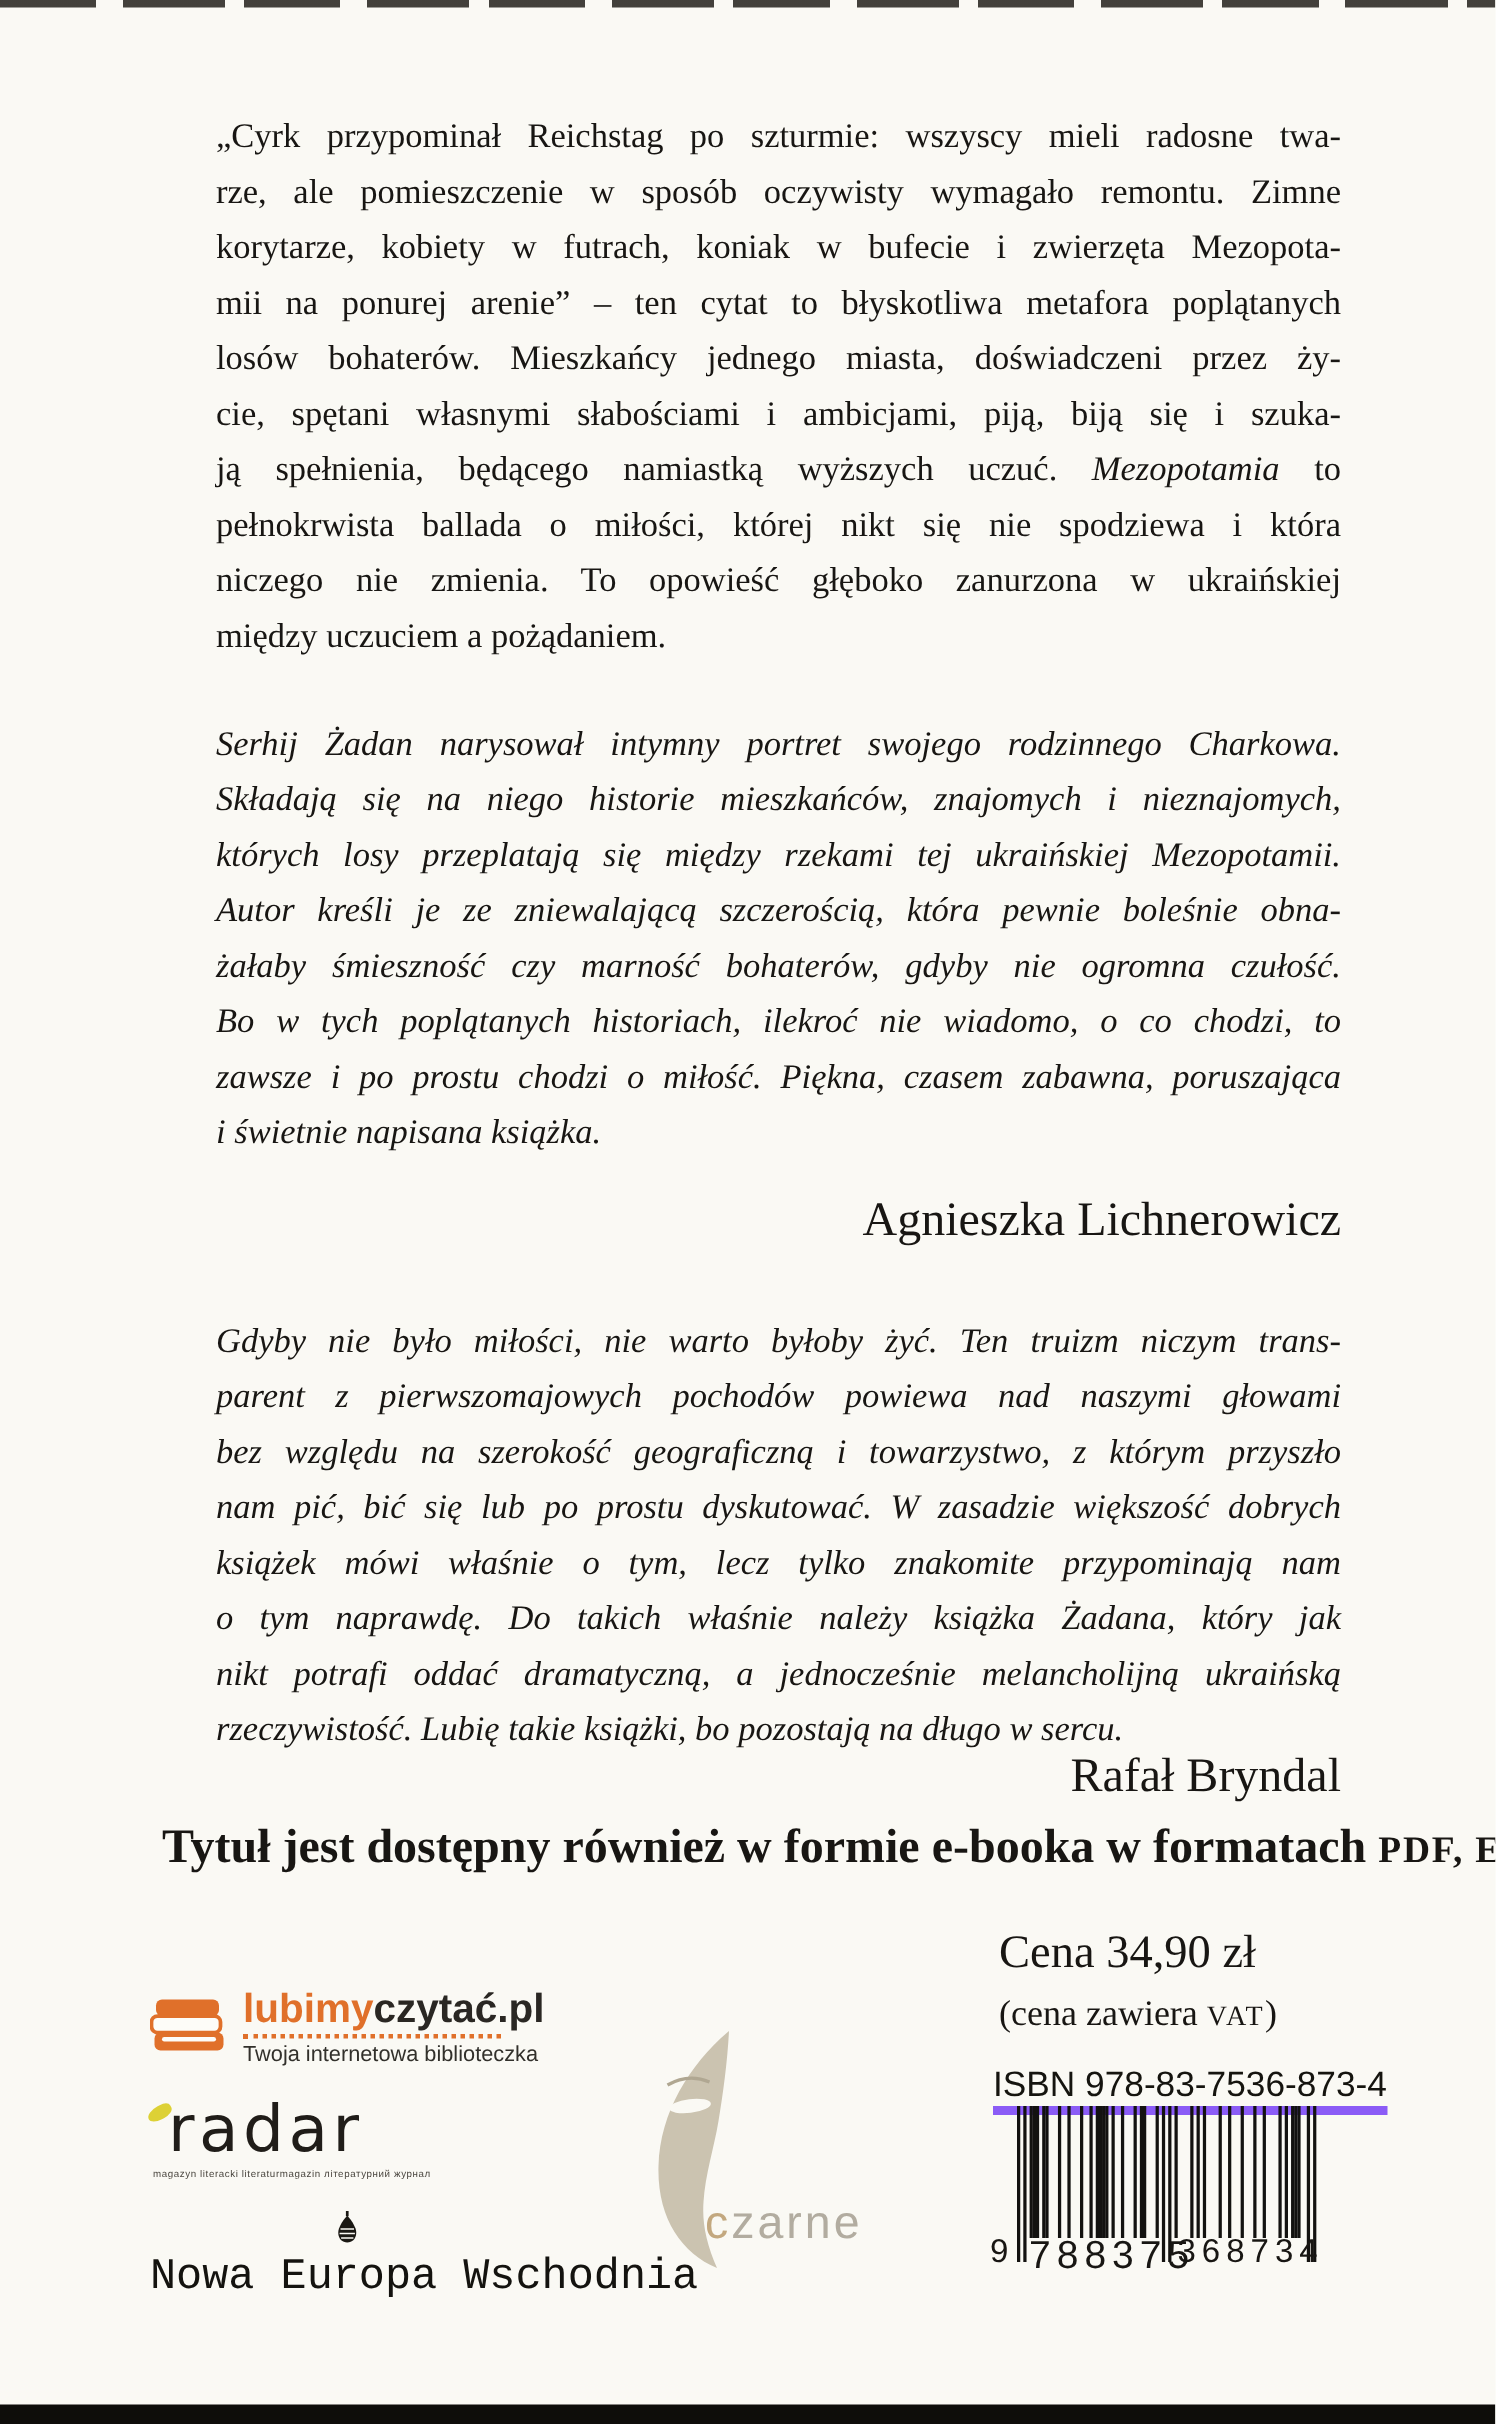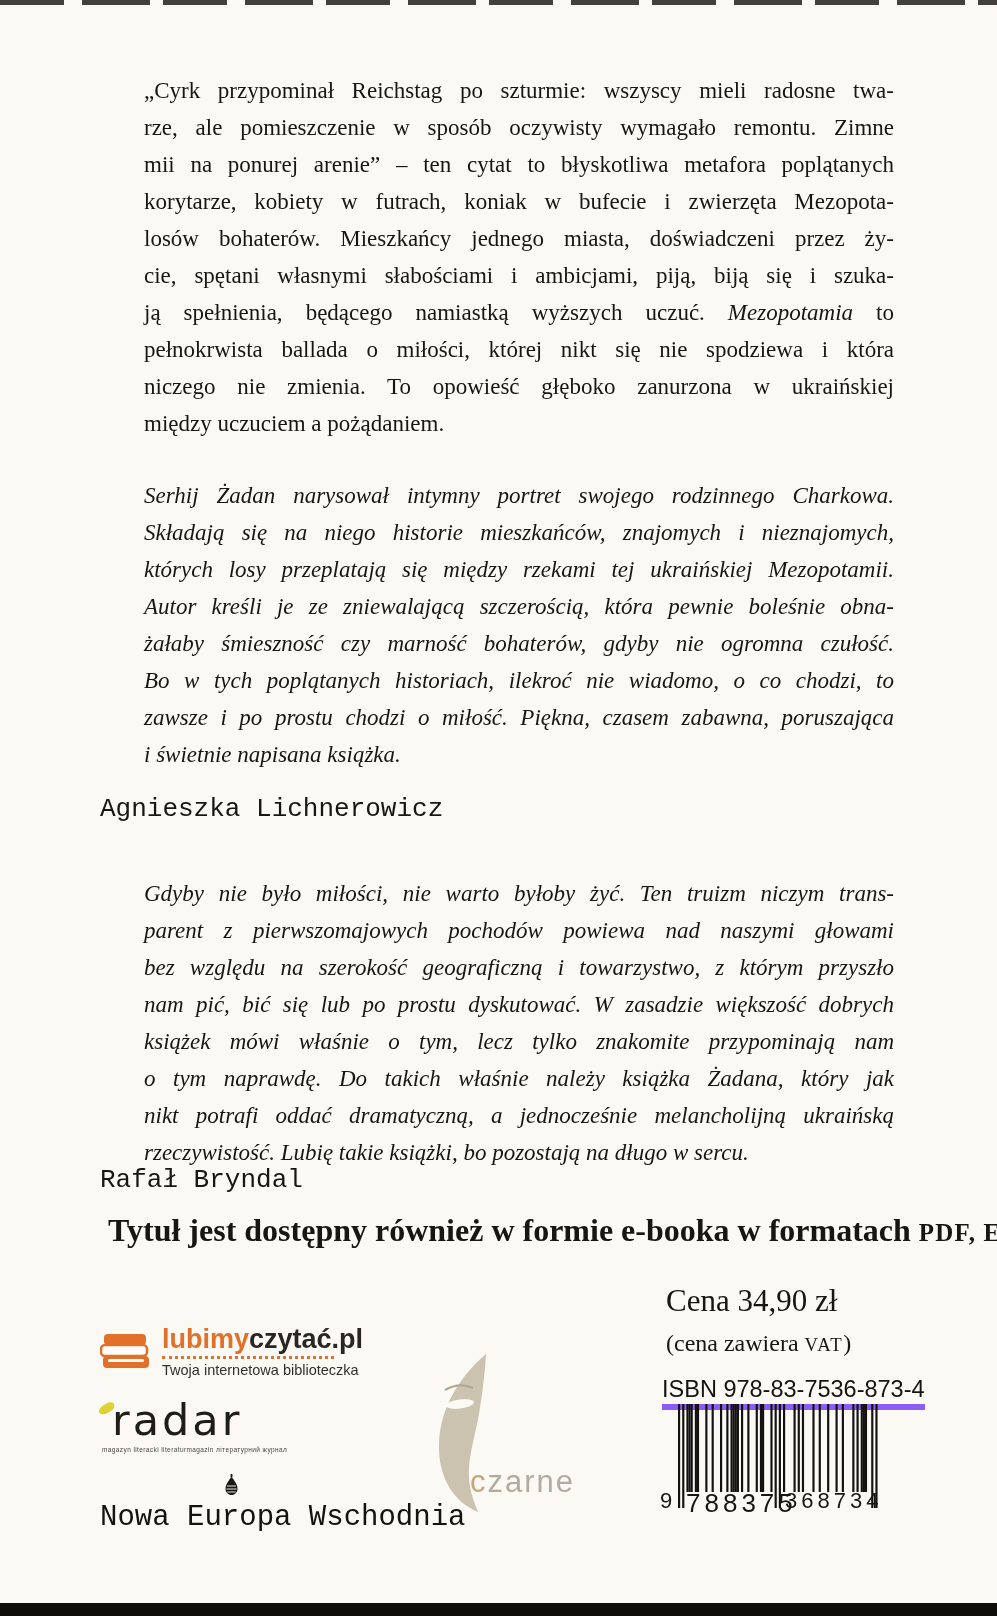--- a/index.html
+++ b/index.html
@@ -23,21 +23,21 @@
   }
   
   .para{position:absolute;left:100px;width:794px;font-size:23px;line-height:37px;}
   .pline{display:block;white-space:nowrap;text-align:justify;text-align-last:justify;margin-left:44px;}
   .pline.last{text-align-last:left;}
   .para-roman{font-style:normal;}
   .para-roman .em{font-style:italic;}
   .para-italic{font-style:italic;}
   .attribution{
     position:absolute;left:100px;width:794px;
-    font-size:26px;text-align:left;font-style:normal;font-family:Liberation Mono, monospace;
+    font-size:32px;text-align:right;font-style:normal;
   }
   .ebook-line{
     position:absolute;left:108px;top:1212px;width:860px;
     font-size:32px;white-space:nowrap;font-weight:bold;
   }
   .caps-small{font-size:0.78em;letter-spacing:1.2px;}
   
   .lc-logo{position:absolute;left:100px;top:1300px;width:280px;}
   .lc-row{display:flex;align-items:flex-end;}
   .lc-icon{flex:0 0 auto;margin-top:28px;}
@@ -93,22 +93,22 @@
 </head>
 <body>
 
 <div id="page">
 
   <div class="artifact-top"></div>
 
   <div class="para para-roman" style="top:72px">
       <div class="pline">„Cyrk przypominał Reichstag po szturmie: wszyscy mieli radosne twa-</div>
       <div class="pline">rze, ale pomieszczenie w sposób oczywisty wymagało remontu. Zimne</div>
+      <div class="pline">korytarze, kobiety w futrach, koniak w bufecie i zwierzęta Mezopota-</div>
       <div class="pline">mii na ponurej arenie” – ten cytat to błyskotliwa metafora poplątanych</div>
-      <div class="pline">korytarze, kobiety w futrach, koniak w bufecie i zwierzęta Mezopota-</div>
       <div class="pline">losów bohaterów. Mieszkańcy jednego miasta, doświadczeni przez ży-</div>
       <div class="pline">cie, spętani własnymi słabościami i ambicjami, piją, biją się i szuka-</div>
       <div class="pline"><span>ją spełnienia, będącego namiastką wyższych uczuć. </span><span class="em">Mezopotamia</span><span> to</span></div>
       <div class="pline">pełnokrwista ballada o miłości, której nikt się nie spodziewa i która</div>
       <div class="pline">niczego nie zmienia. To opowieść głęboko zanurzona w ukraińskiej</div>
       <div class="pline last">między uczuciem a pożądaniem.</div>
     </div>
 
   <div class="para para-italic" style="top:477px">
       <div class="pline">Serhij Żadan narysował intymny portret swojego rodzinnego Charkowa.</div>

